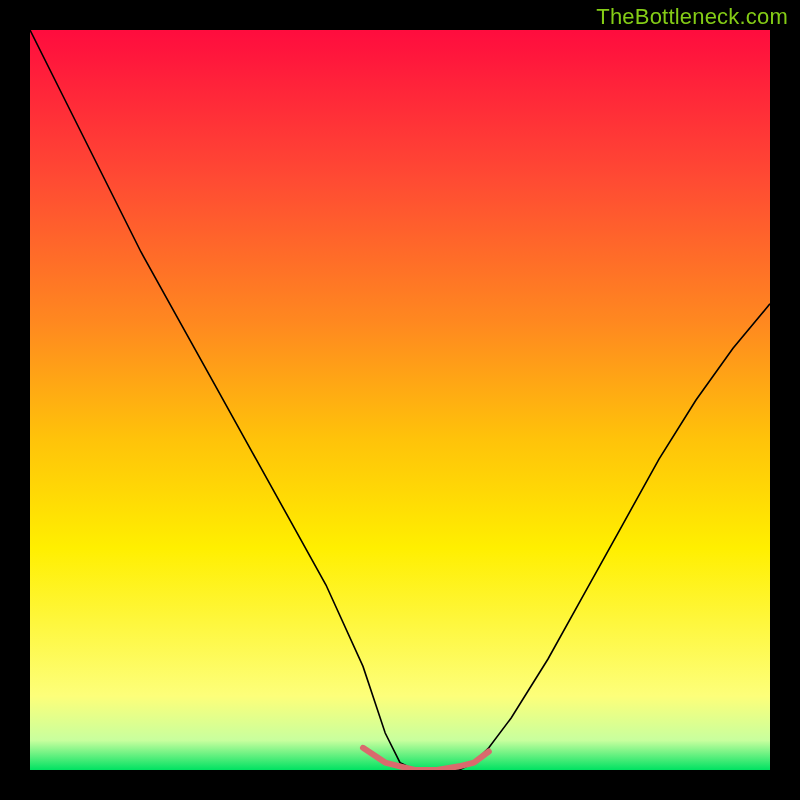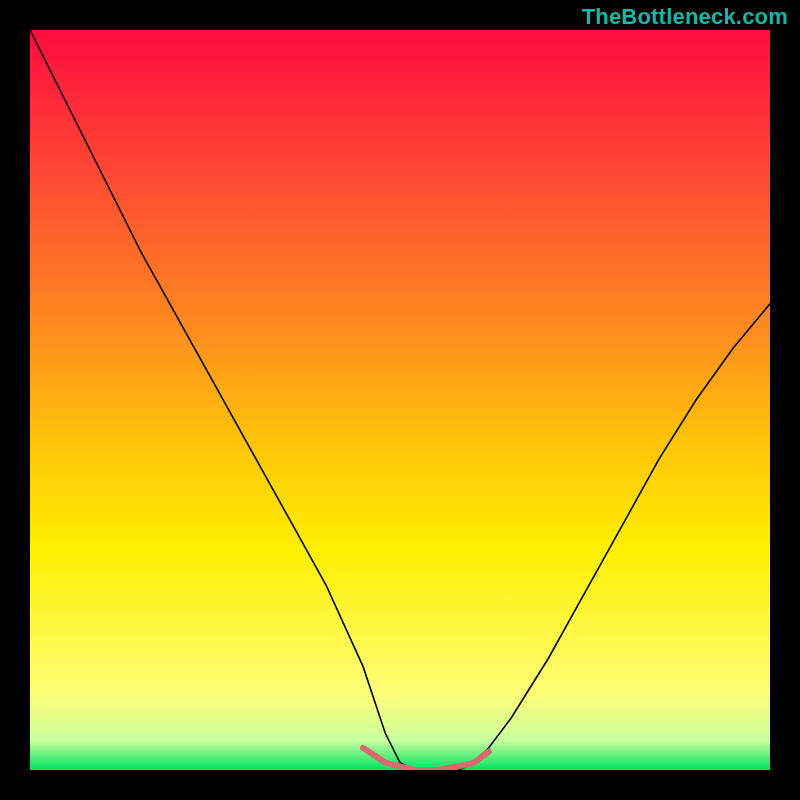--- a/index.html
+++ b/index.html
@@ -16,23 +16,23 @@
     left: 0;
     top: 0;
     width: 800px;
     height: 800px;
     background: #000;
   }
   .watermark {
     position: absolute;
     top: 4px;
     right: 12px;
-    color: #14b8a6;
+    color: #84cc16;
     font-size: 22px;
-    font-weight: 700;
+    font-weight: 400;
     letter-spacing: 0.2px;
     user-select: none;
   }
   .plot-wrap {
     position: absolute;
     left: 30px;
     top: 30px;
     width: 740px;
     height: 740px;
   }

